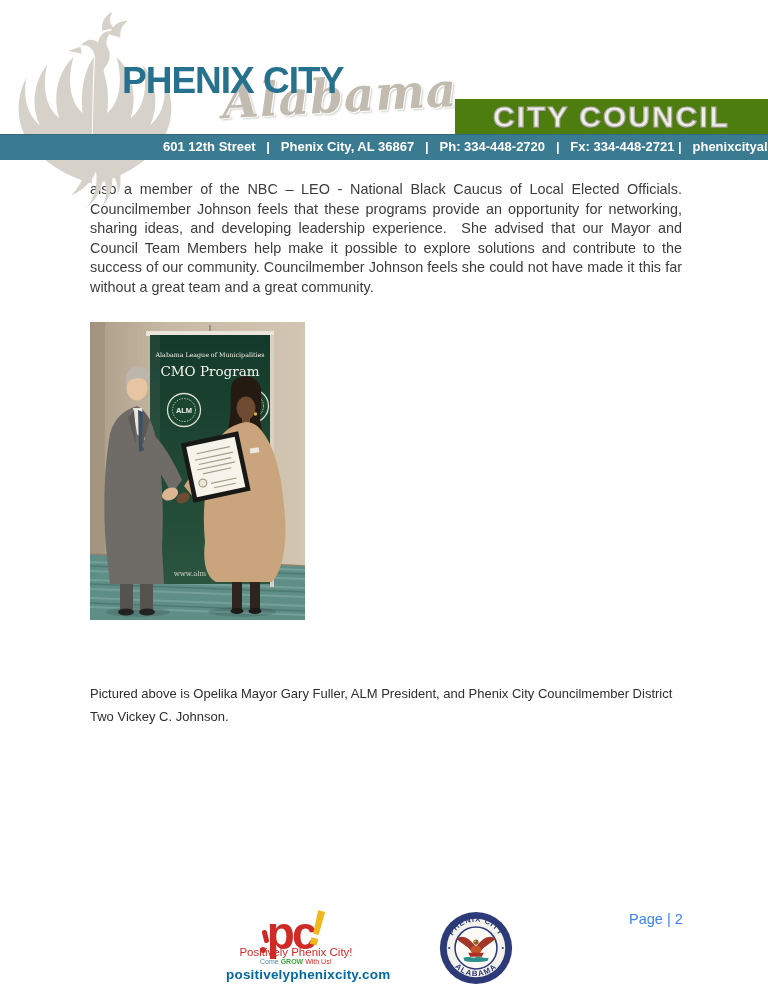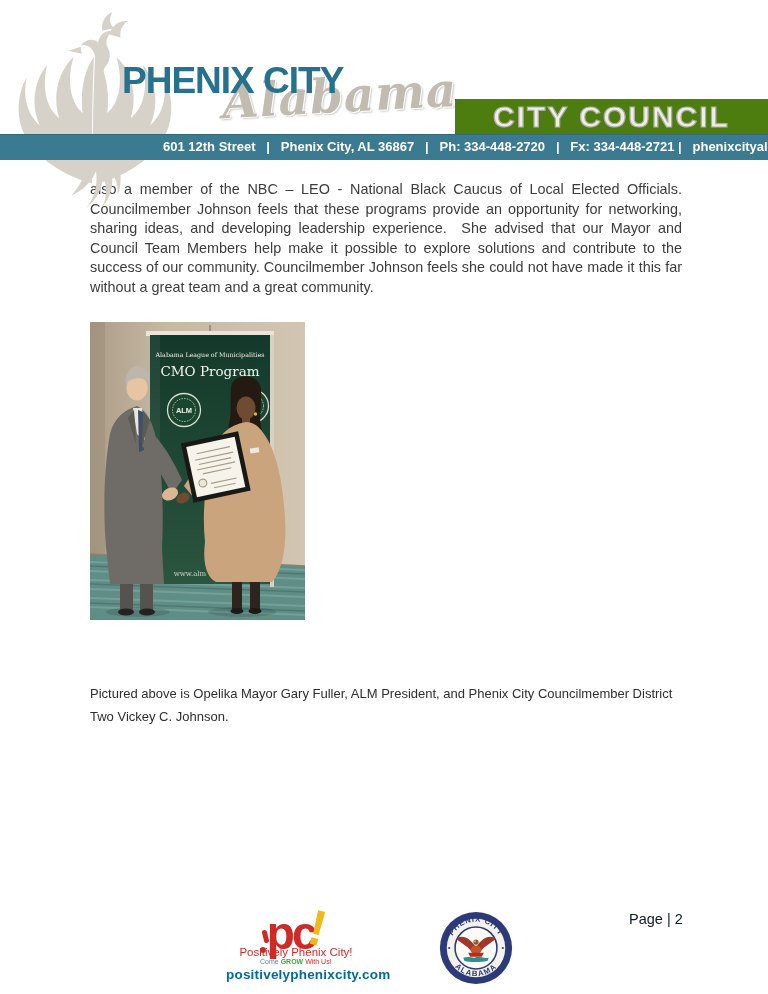--- a/index.html
+++ b/index.html
@@ -68,21 +68,21 @@
     background:#ce2b27; border-radius:50%;
   }
   .pc-line1 { font-size:11.5px; color:#ce2b27; margin-top:-7px; }
   .pc-line2 { font-size:7px; margin-left:34px; text-align:left; }
   .pc-come { color:#4a8fa0; }
   .pc-grow { color:#3aa83e; font-weight:bold; }
   .pc-withus { color:#ce2b27; }
   .pc-url { font-size:13.5px; font-weight:bold; color:#0369a1; margin-top:2px; letter-spacing:.2px; }
 
   .city-seal { position:absolute; left:437px; top:905px; width:78px; height:84px; }
-  .page-number { position:absolute; left:629px; top:911px; font-size:14.5px; color:#0f172a; }
+  .page-number { position:absolute; left:629px; top:911px; font-size:14.5px; color:#3b82f6; }
 
   svg text { font-family:"Liberation Sans", sans-serif; }
   .serif-text { font-family:"DejaVu Serif", serif; }
 </style>
 </head>
 <body>
 
 <div class="page">
 
   <svg class="phoenix-logo" viewBox="0 0 178 192" aria-hidden="true">

